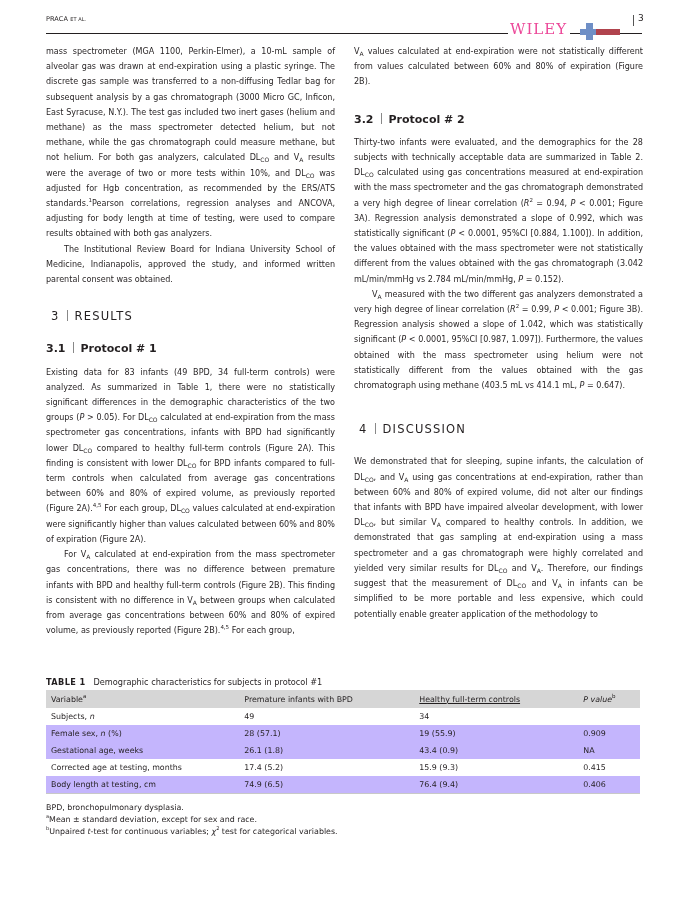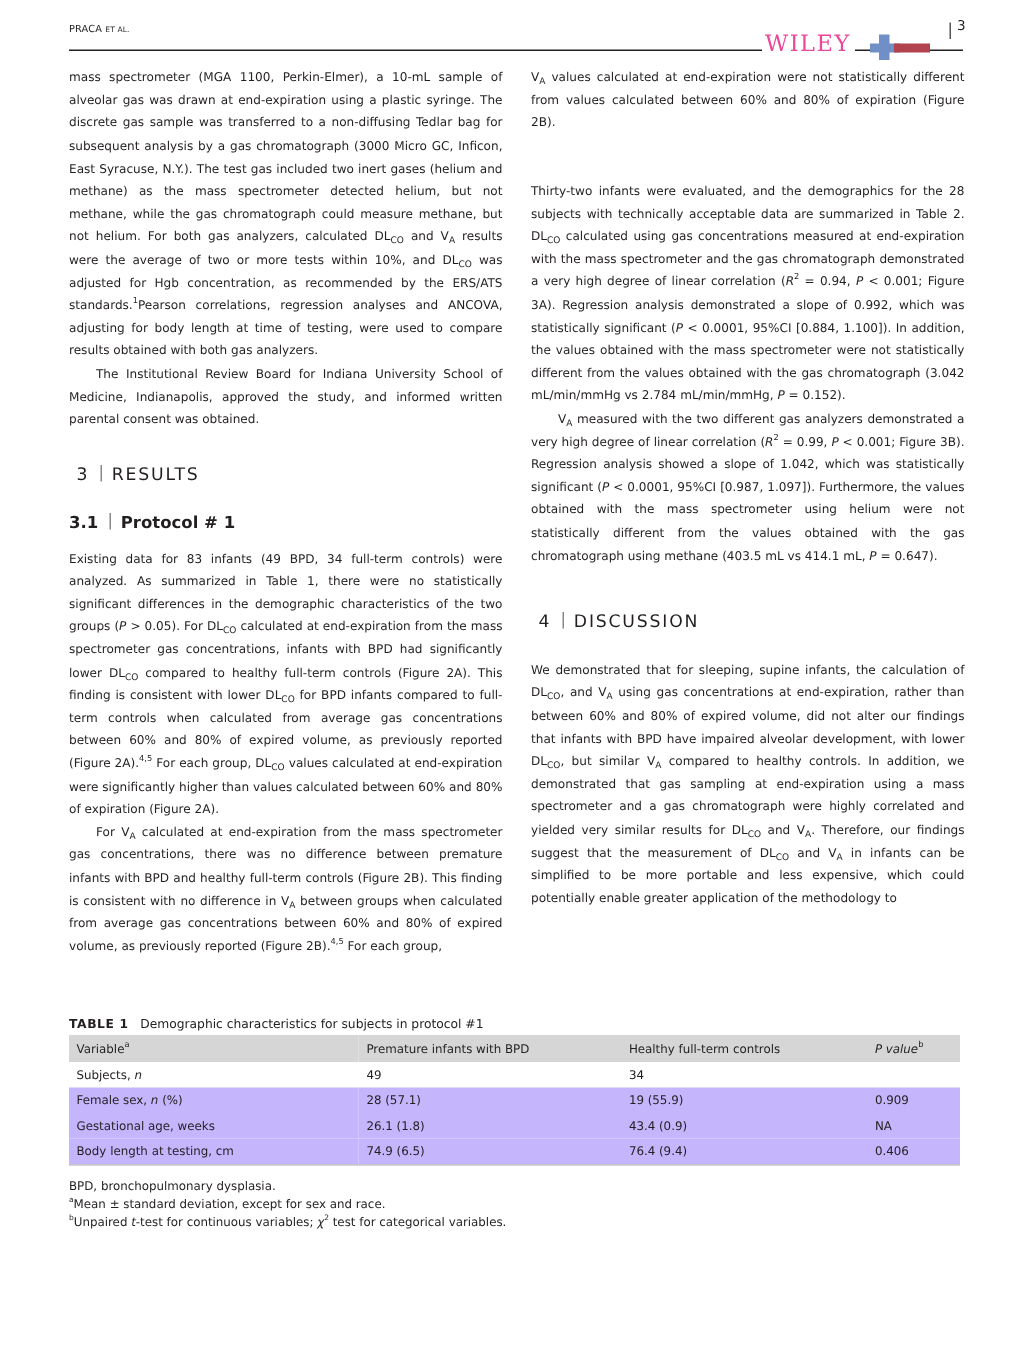--- a/index.html
+++ b/index.html
@@ -33,21 +33,21 @@
   .bar { display: inline-block; width: 1px; height: 11px; background: #888; margin: 0 7px; vertical-align: -1px; }
 
   .table-wrap { position: absolute; left: 46px; top: 677px; width: 594px; }
   .table-caption { font-size: 8.2px; margin-bottom: 3px; }
   .table-caption b { letter-spacing: 0.4px; margin-top: 20px; }
   table { border-collapse: collapse; width: 594px; font-size: 7.9px; }
   th, td { text-align: left; padding: 0 5px; height: 17px; }
   th { background: #d6d6d6; font-weight: normal; height: 18px; }
   tr.shade td { background: #c4b5fd; }
   tr:last-child td { border-bottom: 1.5px solid #c8c8c8; }
-  .c1 { width: 190px; } .c2 { width: 171px; } .c3 { width: 160px; } .c4 { width: 53px; }
+  .c1 { width: 190px; } .c2 { width: 171px; } .c3 { width: 160px; text-decoration: underline; } .c4 { width: 53px; }
   .footnotes { font-size: 7.9px; line-height: 12px; margin-top: 8px; }
   .footnotes sup { font-size: 5px; }
 </style>
 </head>
 <body>
 
 <div class="header">
   <div class="running-head">
     <span>PRACA</span>
     <span class="sc">ET AL.</span>
@@ -73,20 +73,21 @@
   <div style="height:12px"></div>
   <div class="h2"><span>3.1</span><span class="bar"></span><span>Protocol # 1</span></div>
   <div style="height:8px"></div>
   <p><span>Existing data for 83 infants (49 BPD, 34 full-term controls) were analyzed. As summarized in Table 1, there were no statistically significant differences in the demographic characteristics of the two groups (</span><i>P</i><span> &gt; 0.05). For DL</span><sub>CO</sub><span> calculated at end-expiration from the mass spectrometer gas concentrations, infants with BPD had significantly lower DL</span><sub>CO</sub><span> compared to healthy full-term controls (Figure 2A). This finding is consistent with lower DL</span><sub>CO</sub><span> for BPD infants compared to full-term controls when calculated from average gas concentrations between 60% and 80% of expired volume, as previously reported (Figure 2A).</span><sup>4,5</sup><span> For each group, DL</span><sub>CO</sub><span> values calculated at end-expiration were significantly higher than values calculated between 60% and 80% of expiration (Figure 2A).</span></p>
   <p class="indent"><span>For V</span><sub>A</sub><span> calculated at end-expiration from the mass spectrometer gas concentrations, there was no difference between premature infants with BPD and healthy full-term controls (Figure 2B). This finding is consistent with no difference in V</span><sub>A</sub><span> between groups when calculated from average gas concentrations between 60% and 80% of expired volume, as previously reported (Figure 2B).</span><sup>4,5</sup><span> For each group,</span></p>
 </div>
 
 <div class="col right">
   <p><span>V</span><sub>A</sub><span> values calculated at end-expiration were not statistically different from values calculated between 60% and 80% of expiration (Figure 2B).</span></p>
   <div style="height:22px"></div>
+  <div class="h2"><span>3.2</span><span class="bar"></span><span>Protocol # 2</span></div>
   <div style="height:8px"></div>
   <p><span>Thirty-two infants were evaluated, and the demographics for the 28 subjects with technically acceptable data are summarized in Table 2. DL</span><sub>CO</sub><span> calculated using gas concentrations measured at end-expiration with the mass spectrometer and the gas chromatograph demonstrated a very high degree of linear correlation (</span><i>R</i><sup>2</sup><span> = 0.94, </span><i>P</i><span> &lt; 0.001; Figure 3A). Regression analysis demonstrated a slope of 0.992, which was statistically significant (</span><i>P</i><span> &lt; 0.0001, 95%CI [0.884, 1.100]). In addition, the values obtained with the mass spectrometer were not statistically different from the values obtained with the gas chromatograph (3.042 mL/min/mmHg vs 2.784 mL/min/mmHg, </span><i>P</i><span> = 0.152).</span></p>
   <p class="indent"><span>V</span><sub>A</sub><span> measured with the two different gas analyzers demonstrated a very high degree of linear correlation (</span><i>R</i><sup>2</sup><span> = 0.99, </span><i>P</i><span> &lt; 0.001; Figure 3B). Regression analysis showed a slope of 1.042, which was statistically significant (</span><i>P</i><span> &lt; 0.0001, 95%CI [0.987, 1.097]). Furthermore, the values obtained with the mass spectrometer using helium were not statistically different from the values obtained with the gas chromatograph using methane (403.5 mL vs 414.1 mL, </span><i>P</i><span> = 0.647).</span></p>
   <div style="height:24px"></div>
   <div class="h1"><span>4</span><span class="bar"></span><span>DISCUSSION</span></div>
   <div style="height:12px"></div>
   <p><span>We demonstrated that for sleeping, supine infants, the calculation of DL</span><sub>CO</sub><span>, and V</span><sub>A</sub><span> using gas concentrations at end-expiration, rather than between 60% and 80% of expired volume, did not alter our findings that infants with BPD have impaired alveolar development, with lower DL</span><sub>CO</sub><span>, but similar V</span><sub>A</sub><span> compared to healthy controls. In addition, we demonstrated that gas sampling at end-expiration using a mass spectrometer and a gas chromatograph were highly correlated and yielded very similar results for DL</span><sub>CO</sub><span> and V</span><sub>A</sub><span>. Therefore, our findings suggest that the measurement of DL</span><sub>CO</sub><span> and V</span><sub>A</sub><span> in infants can be simplified to be more portable and less expensive, which could potentially enable greater application of the methodology to</span></p>
 </div>
 
 <div class="table-wrap">
@@ -115,20 +116,26 @@
         <td>28 (57.1)</td>
         <td>19 (55.9)</td>
         <td>0.909</td>
       </tr>
       <tr class="shade">
         <td><span>Gestational age, weeks</span></td>
         <td>26.1 (1.8)</td>
         <td>43.4 (0.9)</td>
         <td>NA</td>
       </tr>
+      <tr>
+        <td><span>Corrected age at testing, months</span></td>
+        <td>17.4 (5.2)</td>
+        <td>15.9 (9.3)</td>
+        <td>0.415</td>
+      </tr>
       <tr class="shade">
         <td><span>Body length at testing, cm</span></td>
         <td>74.9 (6.5)</td>
         <td>76.4 (9.4)</td>
         <td>0.406</td>
       </tr>
     </tbody>
   </table>
   <div class="footnotes">
     <div>BPD, bronchopulmonary dysplasia.</div>

